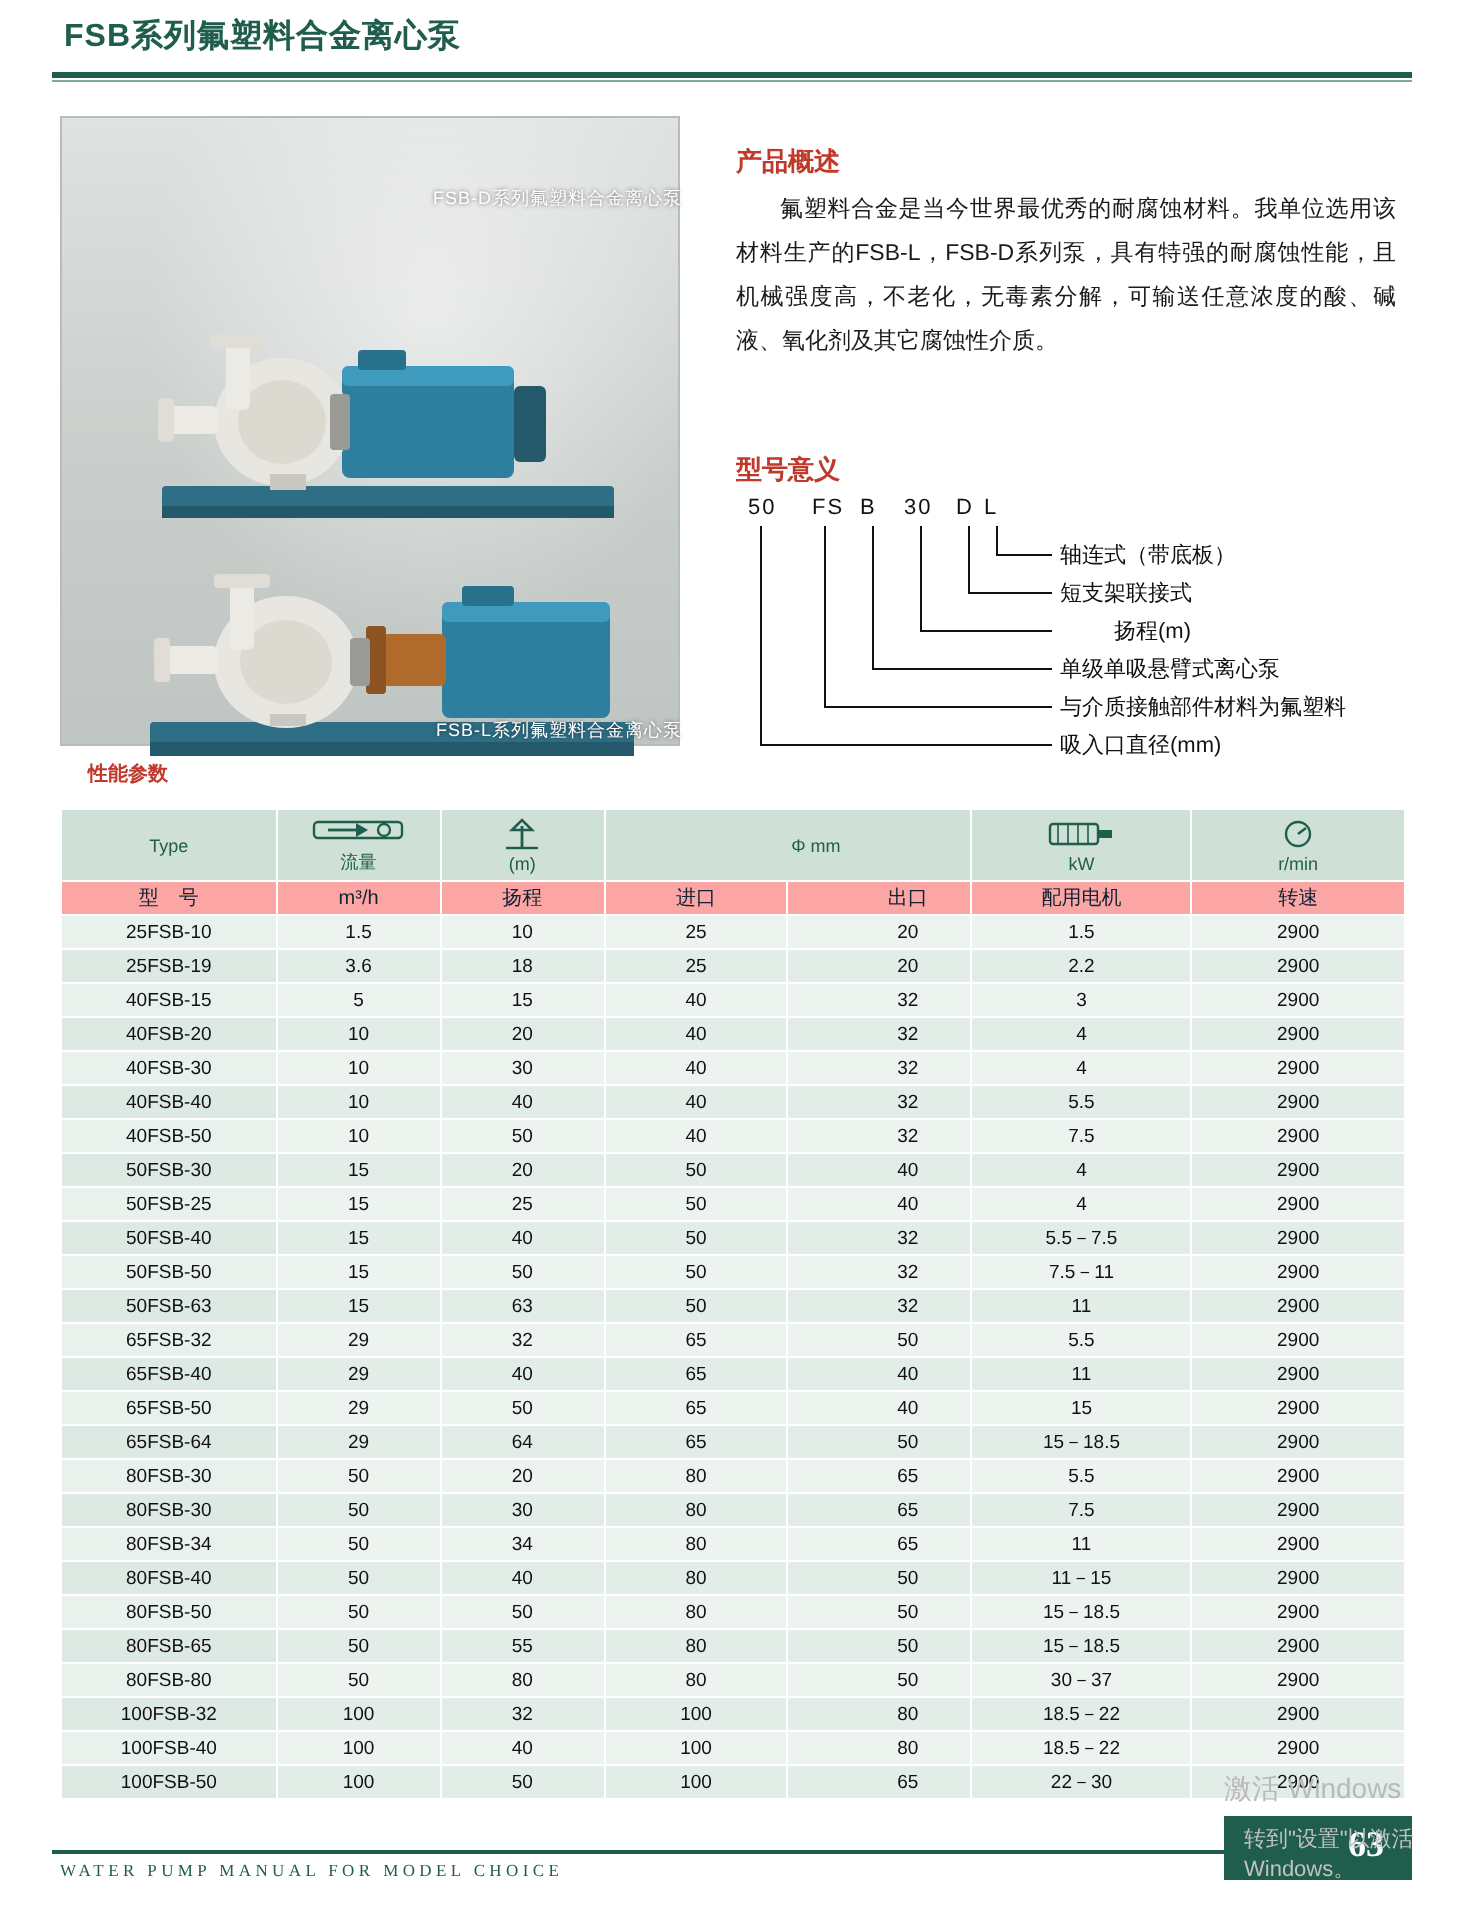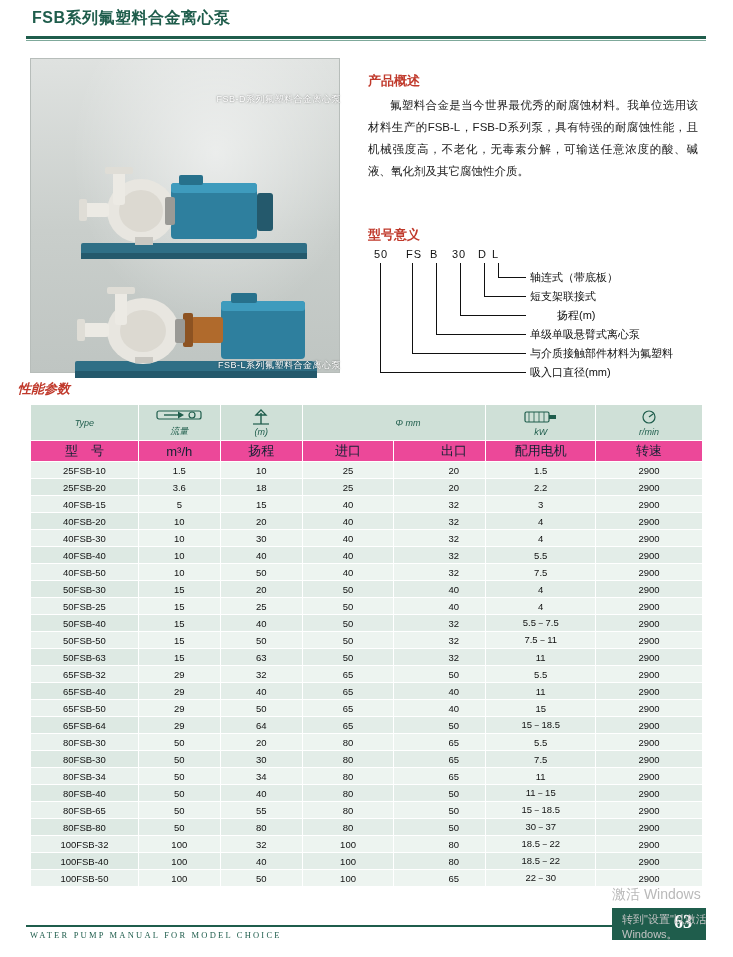--- a/index.html
+++ b/index.html
@@ -55,21 +55,21 @@
   .pump { position: absolute; }
   .p1 { left: 48px; top: 98px; }
   .p2 { left: 40px; top: 228px; }
 
   
   .sec-title {
     position: absolute; font-size: 13px; font-weight: bold; color: #c0392b;
   }
   .t-overview { left: 368px; top: 72px; }
   .t-model    { left: 368px; top: 226px; }
-  .t-perf     { left: 18px;  top: 380px; font-size: 13px; font-style: italic; }
+  .t-perf     { left: 44px;  top: 380px; font-size: 10px; }
 
   .overview-body {
     position: absolute; left: 368px; top: 94px; width: 330px;
     font-size: 11.5px; line-height: 22px; color: #1b1b1b;
     text-align: justify;
     text-indent: 22px;
   }
 
   
   .model {
@@ -89,24 +89,24 @@
   .mlabel { position: absolute; font-size: 11px; color: #111; white-space: nowrap; }
 
   
   .table-wrap {
     position: absolute; left: 30px; top: 404px; width: 673px;
   }
   table { border-collapse: collapse; width: 673px; font-size: 9.5px; color: #111; }
   td, th { border: 1px solid #ffffff; text-align: center; font-weight: normal; }
 
   thead tr.icons td {
-    height: 36px; background: #cfe0d7; color: #1f5d4c; font-size: 9px; font-style: italic;
+    height: 36px; background: #cfe0d7; color: #1f5d4c; font-size: 9px;
   }
   thead tr.sub td {
-    height: 17px; background: #ec4899; font-size: 13px; color: #123;
+    height: 17px; background: #fca5a5; font-size: 10px; color: #123;
   }
   tbody td { height: 17px; background: #edf4f0; }
   tbody tr:nth-child(even) td { background: #e3ede8; }
   tbody td.model-col { background: #e9f1ed; }
   tbody tr:nth-child(even) td.model-col { background: #dde9e3; }
 
   .col-type  { width: 108px; }
   .col-flow  { width: 82px; }
   .col-head  { width: 82px; }
   .col-in    { width: 92px; }
@@ -295,21 +295,21 @@
           <tr>
             <td class="col-type model-col">25FSB-10</td>
             <td class="col-flow">1.5</td>
             <td class="col-head">10</td>
             <td class="col-in">25</td>
             <td class="col-out">20</td>
             <td class="col-kw">1.5</td>
             <td class="col-rpm">2900</td>
           </tr>
           <tr>
-            <td class="col-type model-col">25FSB-20</td>
+            <td class="col-type model-col">25FSB-19</td>
             <td class="col-flow">3.6</td>
             <td class="col-head">18</td>
             <td class="col-in">25</td>
             <td class="col-out">20</td>
             <td class="col-kw">2.2</td>
             <td class="col-rpm">2900</td>
           </tr>
           <tr>
             <td class="col-type model-col">40FSB-15</td>
             <td class="col-flow">5</td>
@@ -466,20 +466,29 @@
           <tr>
             <td class="col-type model-col">80FSB-40</td>
             <td class="col-flow">50</td>
             <td class="col-head">40</td>
             <td class="col-in">80</td>
             <td class="col-out">50</td>
             <td class="col-kw">11－15</td>
             <td class="col-rpm">2900</td>
           </tr>
           <tr>
+            <td class="col-type model-col">80FSB-50</td>
+            <td class="col-flow">50</td>
+            <td class="col-head">50</td>
+            <td class="col-in">80</td>
+            <td class="col-out">50</td>
+            <td class="col-kw">15－18.5</td>
+            <td class="col-rpm">2900</td>
+          </tr>
+          <tr>
             <td class="col-type model-col">80FSB-65</td>
             <td class="col-flow">50</td>
             <td class="col-head">55</td>
             <td class="col-in">80</td>
             <td class="col-out">50</td>
             <td class="col-kw">15－18.5</td>
             <td class="col-rpm">2900</td>
           </tr>
           <tr>
             <td class="col-type model-col">80FSB-80</td>

